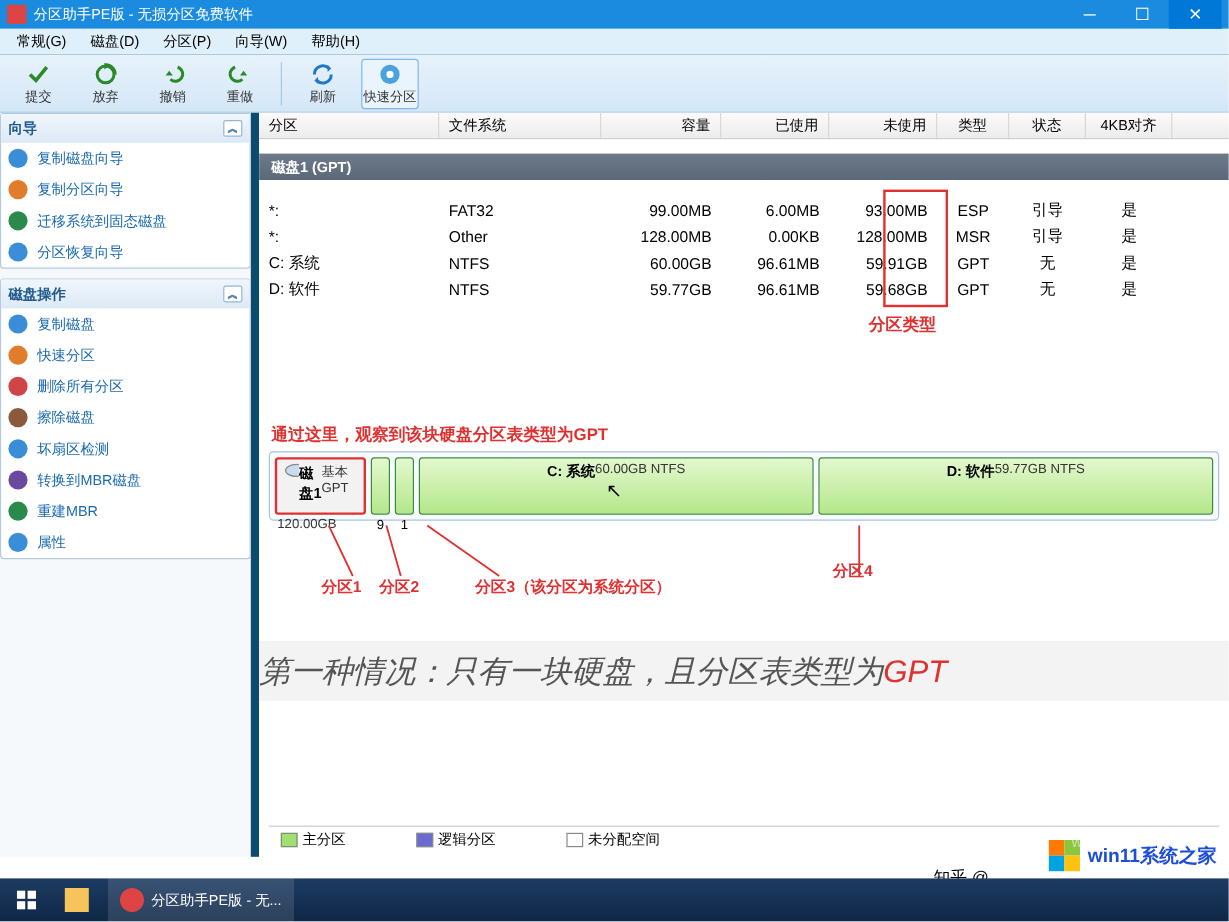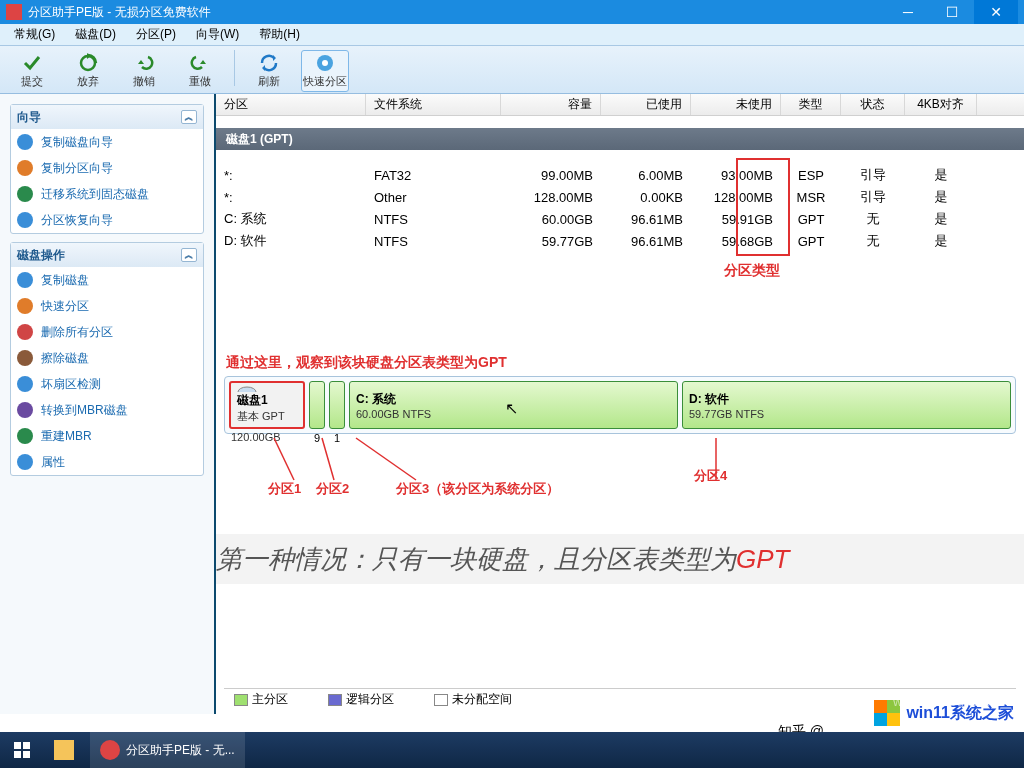--- a/index.html
+++ b/index.html
@@ -10,29 +10,29 @@
 .titlebar .icon{width:16px;height:16px;margin-right:6px;background:#d44;}
 .titlebar .spacer{flex:1}
 .winbtn{width:44px;height:24px;display:flex;align-items:center;justify-content:center;color:#fff;font-size:14px;}
 .winbtn.close{background:#0078d7}
 
 
 .menubar{height:22px;background:#dff0fb;display:flex;align-items:center;font-size:12px;padding:0 4px;border-bottom:1px solid #a8c8e4;}
 .menubar span{padding:0 10px}
 
 
-.toolbar{height:48px;background:linear-gradient(#e7f2fb,#d4e7f7);display:flex;align-items:flex-start;padding:4px;border-bottom:1px solid #96bde0}
+.toolbar{height:48px;background:linear-gradient(#e7f2fb,#d4e7f7);display:flex;align-items:center;padding:4px;border-bottom:1px solid #96bde0}
 .tbtn{width:48px;height:42px;display:flex;flex-direction:column;align-items:center;justify-content:center;font-size:11px;color:#333;border:1px solid transparent;border-radius:3px;margin:0 4px}
 .tbtn.active{border:1px solid #7fb8e8;background:#eaf4fc}
 .tbtn .ticon{width:20px;height:20px;margin-bottom:1px}
 .tdiv{width:1px;height:36px;background:#a8c8e4;margin:0 6px}
 
 
 .main{display:flex;height:620px}
-.sidebar{width:216px;background:#f5f9fc;border-right:2px solid #0c4a6e;padding:10px;overflow:hidden}
+.sidebar{width:216px;background:#f5f9fc;border-right:7px solid #0c4a6e;padding:0;overflow:hidden}
 .panel{border:1px solid #b4cce0;border-radius:3px;margin-bottom:8px;background:#fff}
 .phead{height:24px;background:linear-gradient(#f0f6fc,#dce9f5);display:flex;align-items:center;padding:0 6px;font-size:12px;font-weight:bold;color:#215b8e;justify-content:space-between}
 .phead .chev{width:16px;height:14px;border:1px solid #95b6d3;border-radius:2px;display:flex;align-items:center;justify-content:center;font-size:9px;color:#4a7ca8;background:#fff}
 .pitem{height:26px;display:flex;align-items:center;padding:0 6px;font-size:12px;color:#1a6ab0}
 .pitem .picon{width:16px;height:16px;margin-right:8px;border-radius:8px}
 
 .content{flex:1;position:relative;background:#fff}
 
 
 .colhead{height:22px;display:flex;font-size:12px;background:linear-gradient(#fbfbfb,#ececec);border-bottom:1px solid #d0d0d0}
@@ -40,32 +40,32 @@
 .tbody{font-size:13px}
 .diskrow{height:22px;background:linear-gradient(#6d7a8a,#5b6878);color:#fff;display:flex;align-items:center;padding:0 10px;font-weight:bold;font-size:12px}
 .prow{height:22px;display:flex;align-items:center}
 .prow div{padding:0 8px}
 .type-highlight{border:2px solid #e03030;position:absolute}
 
 .annot{position:absolute;color:#e03030;font-size:14px;font-weight:bold}
 
 
 .diskmap{position:absolute;left:8px;right:8px;top:378px;height:58px;border:1px solid #a8c4dc;border-radius:4px;background:#f7fbfe;display:flex;align-items:stretch;padding:4px;gap:4px}
-.dseg{border:1px solid #3a8e3a;border-radius:3px;background:linear-gradient(#e4f8cf,#b3e78a);position:relative;display:flex;flex-direction:column;justify-content:center;padding:3px 6px;font-size:11px}
+.dseg{border:1px solid #3a8e3a;border-radius:3px;background:linear-gradient(#e4f8cf,#b3e78a);position:relative;display:flex;flex-direction:row;justify-content:center;padding:3px 6px;font-size:11px}
 .dseg.disk{border:2px solid #e03030;background:#f2f2f2}
 .dseg-label{font-weight:bold;font-size:12px}
 .dseg-sub{font-size:11px;color:#333}
 .cursor{position:absolute;font-size:16px;color:#000;pointer-events:none}
 
 
 .caption{position:absolute;left:0;right:0;top:530px;height:50px;display:flex;align-items:center;font-size:26px;font-style:italic;color:#555;background:rgba(235,235,235,.6)}
 .caption .gpt{color:#e03030}
 
 
-.legend{position:absolute;left:8px;bottom:4px;right:8px;height:22px;border-top:1px solid #ccc;display:flex;align-items:center;font-size:12px;gap:40px;padding:0 10px}
+.legend{position:absolute;left:8px;bottom:4px;right:8px;height:22px;border-top:1px solid #ccc;display:flex;align-items:center;font-size:12px;gap:59px;padding:0 10px}
 .lswatch{width:14px;height:12px;border:1px solid #888;display:inline-block;margin-right:4px;vertical-align:middle}
 
 
 .taskbar{height:36px;background:linear-gradient(#1d3b63,#0f2745);display:flex;align-items:center;position:absolute;left:0;right:0;bottom:0}
 .taskbtn{height:36px;padding:0 10px;display:flex;align-items:center;color:#fff;font-size:12px}
 .taskbtn.active{background:rgba(255,255,255,.12)}
 .taskbtn .ticon2{width:20px;height:20px;margin-right:6px}
 
 
 .wm{position:absolute;right:10px;bottom:42px;color:#1d4ed8;font-size:16px;font-weight:bold;display:flex;align-items:center;gap:6px}

